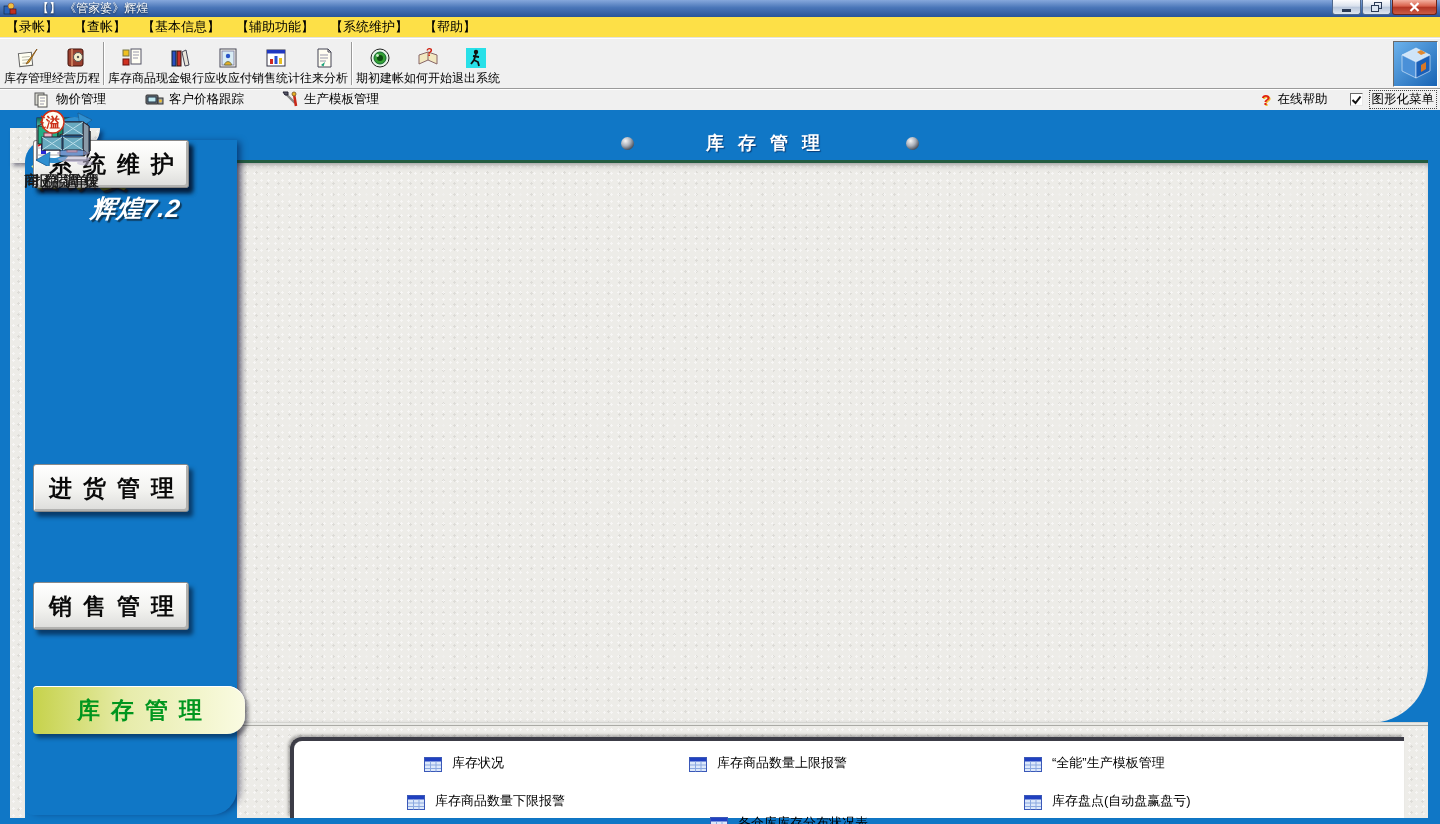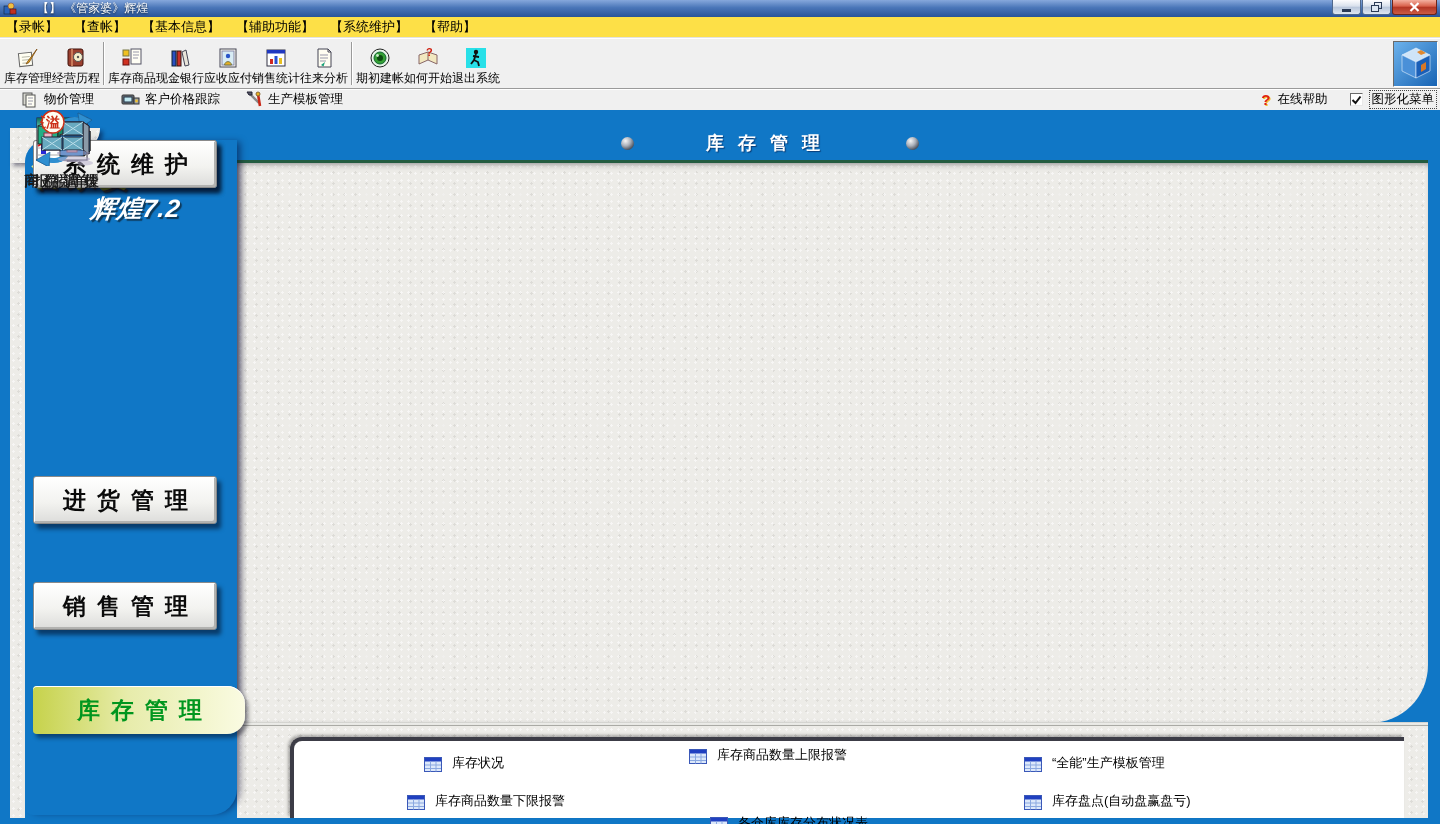--- a/index.html
+++ b/index.html
@@ -34,21 +34,21 @@
   .tbtn .tlabel { font-size:12px; color:#000; white-space:nowrap; line-height:14px; }
   .tsep { width:2px; margin:3px 3px; background:linear-gradient(90deg,#9a9a9a 50%,#ffffff 50%); }
   .cube-panel { position:absolute; right:2px; top:2px; width:45px; height:46px;
     background:linear-gradient(135deg,#6cb2ec,#1864b4); display:flex; align-items:center; justify-content:center;
     border:1px solid; border-color:#6a6a6a #ffffff #ffffff #6a6a6a; }
 
   
   .toolbar2 { position:absolute; left:0; top:88px; width:100%; height:22px; background:#f0f0f0;
     border-top:1px solid #9a9a9a; box-shadow:inset 0 1px 0 #ffffff;
     display:flex; align-items:center; padding:0 4px 0 22px; }
-  .t2item { display:flex; align-items:center; gap:5px; margin-right:26px; cursor:pointer; }
+  .t2item { display:flex; align-items:center; gap:5px; margin-right:26px; cursor:pointer;margin-left:12px; }
   .t2item .t2label, .help-label, .gm-label { font-size:12.5px; color:#000; white-space:nowrap; }
   .t2right { margin-left:auto; display:flex; align-items:center; gap:7px; }
   .qmark { color:#e02010; font-weight:bold; font-size:15px; text-shadow:1px 1px 0 #f0c030; }
   .checkbox { width:13px; height:13px; background:#fff; border:1px solid;
     border-color:#6a6a6a #e8e8e8 #e8e8e8 #6a6a6a; display:flex; align-items:center; justify-content:center; cursor:pointer; }
   .gm-label { outline:1px dotted #444; padding:0 2px; }
 
   
   .main { position:absolute; left:0; top:110px; width:1440px; height:714px; background:#1077c6; }
   .tex { background-color:#edecе8; background-color:#edece8;
@@ -78,45 +78,45 @@
     background:radial-gradient(circle at 35% 30%,#f6f6f6,#aab0ba 40%,#4a505c 75%,#1e222a); }
 
   
   .sidebar { position:absolute; left:25px; top:30px; width:212px; height:675px; background:#1077c6;
     border-radius:22px 0 26px 8px; box-shadow:5px 0 7px -2px rgba(0,0,40,.5); }
   .logo1 { position:absolute; left:7px; top:14px; font-size:31px; font-weight:bold; letter-spacing:3px;
     color:#b6cf1f; transform:skewX(-4deg);
     text-shadow:2px 2px 0 #46463c, 3px 3px 2px rgba(0,0,0,.55), -1px -1px 0 #e9f0a2; }
   .logo2 { position:absolute; left:66px; top:52px; font-size:25px; font-weight:bold; font-style:italic;
     color:#fff; transform:skewX(-6deg); letter-spacing:1px; text-shadow:2px 2px 1px rgba(15,15,15,.6); }
-  .sbtn { position:absolute; left:8px; width:184px; height:48px; display:flex; align-items:center;
+  .sbtn { position:absolute; left:8px; width:156px; height:48px; display:flex; align-items:center;
     justify-content:center; padding-left:12px; cursor:pointer;
     background:linear-gradient(180deg,#ffffff,#f3f3f0 55%,#dcdcda);
     border:1px solid #8a8a8a; border-radius:3px;
     box-shadow:inset 1px 1px 0 #ffffff, inset -2px -2px 0 #b2b2b0, 4px 5px 4px rgba(0,0,15,.5);
     font-size:23px; font-weight:bold; letter-spacing:11px; color:#0a0a0a; white-space:nowrap; }
   .sbtn:nth-of-type(1){ top:125px; } .sbtn:nth-of-type(2){ top:230px; }
-  .sbtn:nth-of-type(3){ top:336px; } .sbtn:nth-of-type(4){ top:442px; } .sbtn:nth-of-type(5){ top:546px; }
+  .sbtn:nth-of-type(3){ top:324px; } .sbtn:nth-of-type(4){ top:442px; } .sbtn:nth-of-type(5){ top:546px; }
   .sbtn.selected { width:212px; border:none; color:#00961e;
     background:linear-gradient(90deg,#c6d24b 0%,#e7ecab 45%,#fafbe2 100%);
     border-radius:4px 18px 18px 4px;
     box-shadow:inset 0 1px 0 #fff, 3px 4px 4px rgba(0,0,15,.45); }
 
   
   .module { position:absolute; width:128px; text-align:center; cursor:pointer; }
   .module .micon { height:56px; display:flex; align-items:flex-end; justify-content:center; }
   .module .mlabel { margin-top:6px; font-size:15px; letter-spacing:5px; color:#1a1a1a; white-space:nowrap; }
   .module:nth-of-type(1){ left:421px; top:150px; } .module:nth-of-type(2){ left:706px; top:150px; }
   .module:nth-of-type(3){ left:979px; top:150px; } .module:nth-of-type(4){ left:421px; top:390px; }
   .module:nth-of-type(5){ left:706px; top:390px; } .module:nth-of-type(6){ left:979px; top:390px; }
 
   
   .report-item { position:absolute; display:flex; align-items:flex-end; gap:10px; cursor:pointer; }
   .report-item .rlabel { font-size:13px; color:#000; white-space:nowrap; }
-  .report-item:nth-of-type(1){ left:130px; top:13px; } .report-item:nth-of-type(2){ left:395px; top:5px; }
+  .report-item:nth-of-type(1){ left:130px; top:13px; } .report-item:nth-of-type(2){ left:395px; top:13px; }
   .report-item:nth-of-type(3){ left:730px; top:13px; } .report-item:nth-of-type(4){ left:113px; top:51px; }
   .report-item:nth-of-type(5){ left:416px; top:51px;margin-top:22px; } .report-item:nth-of-type(6){ left:730px; top:51px; }
 </style>
 </head>
 <body>
 
 <div class="window">
 
   <div class="titlebar">
     <svg class="appicon" viewBox="0 0 14 13">

